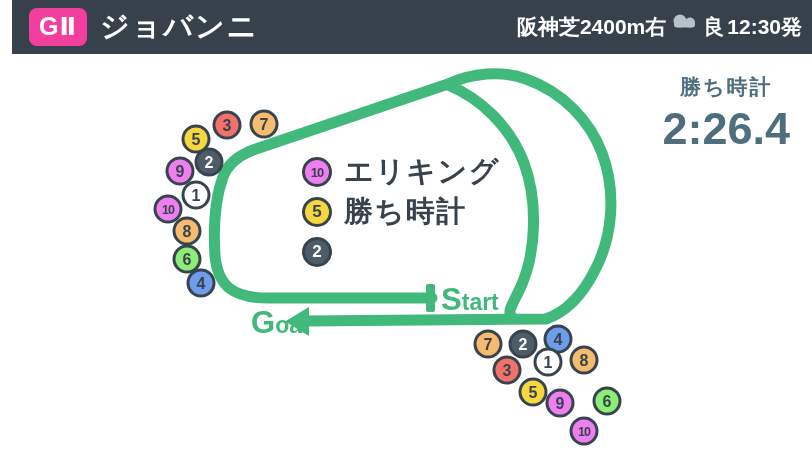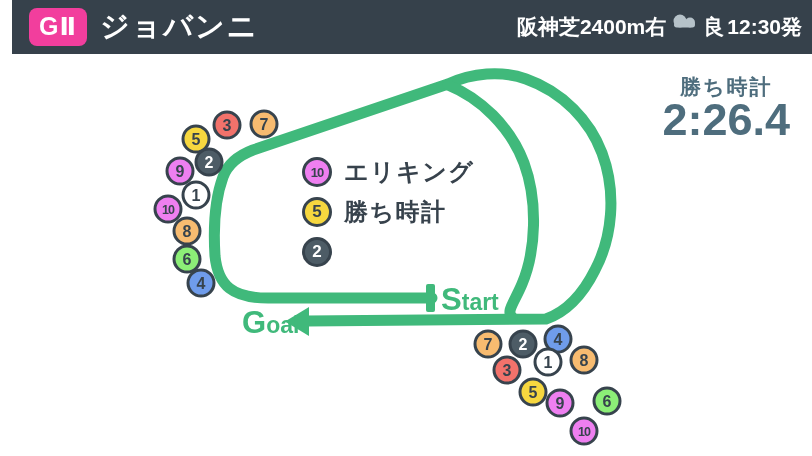--- a/index.html
+++ b/index.html
@@ -17,37 +17,37 @@
   .grade-badge{
     background:var(--badge-pink);color:#fff;font-weight:bold;font-size:25px;
     border-radius:8px;padding:3px 10px 5px 10px;letter-spacing:1px;line-height:1.2;
   }
   .race-title{color:#fff;font-weight:bold;font-size:29px;margin-left:13px;letter-spacing:2px;}
   .header-right{margin-left:auto;display:flex;align-items:flex-start;gap:3px;color:#fff;font-weight:bold;font-size:21px;padding-left:36px;}
   .cloud-icon svg{display:block;fill:var(--cloud-gray);}
   
   .time-block{position:absolute;top:76px;right:22px;text-align:center;color:var(--time-text);}
   .time-label{font-size:21px;font-weight:bold;letter-spacing:2px;line-height:1;}
-  .time-value{font-size:45px;font-weight:bold;line-height:1;letter-spacing:0px;}
+  .time-value{font-size:45px;font-weight:bold;line-height:1;margin-top:9px;letter-spacing:0px;}
   
   .track-svg{position:absolute;left:0;top:0;z-index:1;color:var(--track-green);}
   .track-label{position:absolute;z-index:2;color:var(--track-green);font-weight:bold;font-size:23px;line-height:1.1;}
   .track-label::first-letter{font-size:1.35em;}
   .start-label{left:441px;top:283px;}
-  .goal-label{left:242px;top:306px;}
+  .goal-label{left:251px;top:306px;}
   
   .legend{position:absolute;left:302px;top:157px;z-index:2;display:flex;flex-direction:column;gap:10px;}
   .legend-row{display:flex;align-items:center;gap:12px;height:30px;}
   .legend-circle{
     width:30px;height:30px;box-sizing:border-box;border:3px solid var(--marker-border);
     border-radius:50%;display:flex;align-items:center;justify-content:center;
     font-weight:bold;font-size:17px;flex:0 0 auto;
   }
   .legend-circle.two-digit{font-size:13px;letter-spacing:-1px;}
-  .legend-name{font-size:24px;font-weight:bold;color:var(--legend-text);letter-spacing:1.5px;}
+  .legend-name{font-size:29px;font-weight:bold;color:var(--legend-text);letter-spacing:1.5px;}
   
   .marker{
     position:absolute;z-index:3;width:29px;height:29px;box-sizing:border-box;
     border:3px solid var(--marker-border);border-radius:50%;
     display:flex;align-items:center;justify-content:center;
     font-weight:bold;font-size:16px;transform:translate(-50%,-50%);
   }
   .marker.two-digit{font-size:12.5px;letter-spacing:-1px;}
 </style>
 </head>

